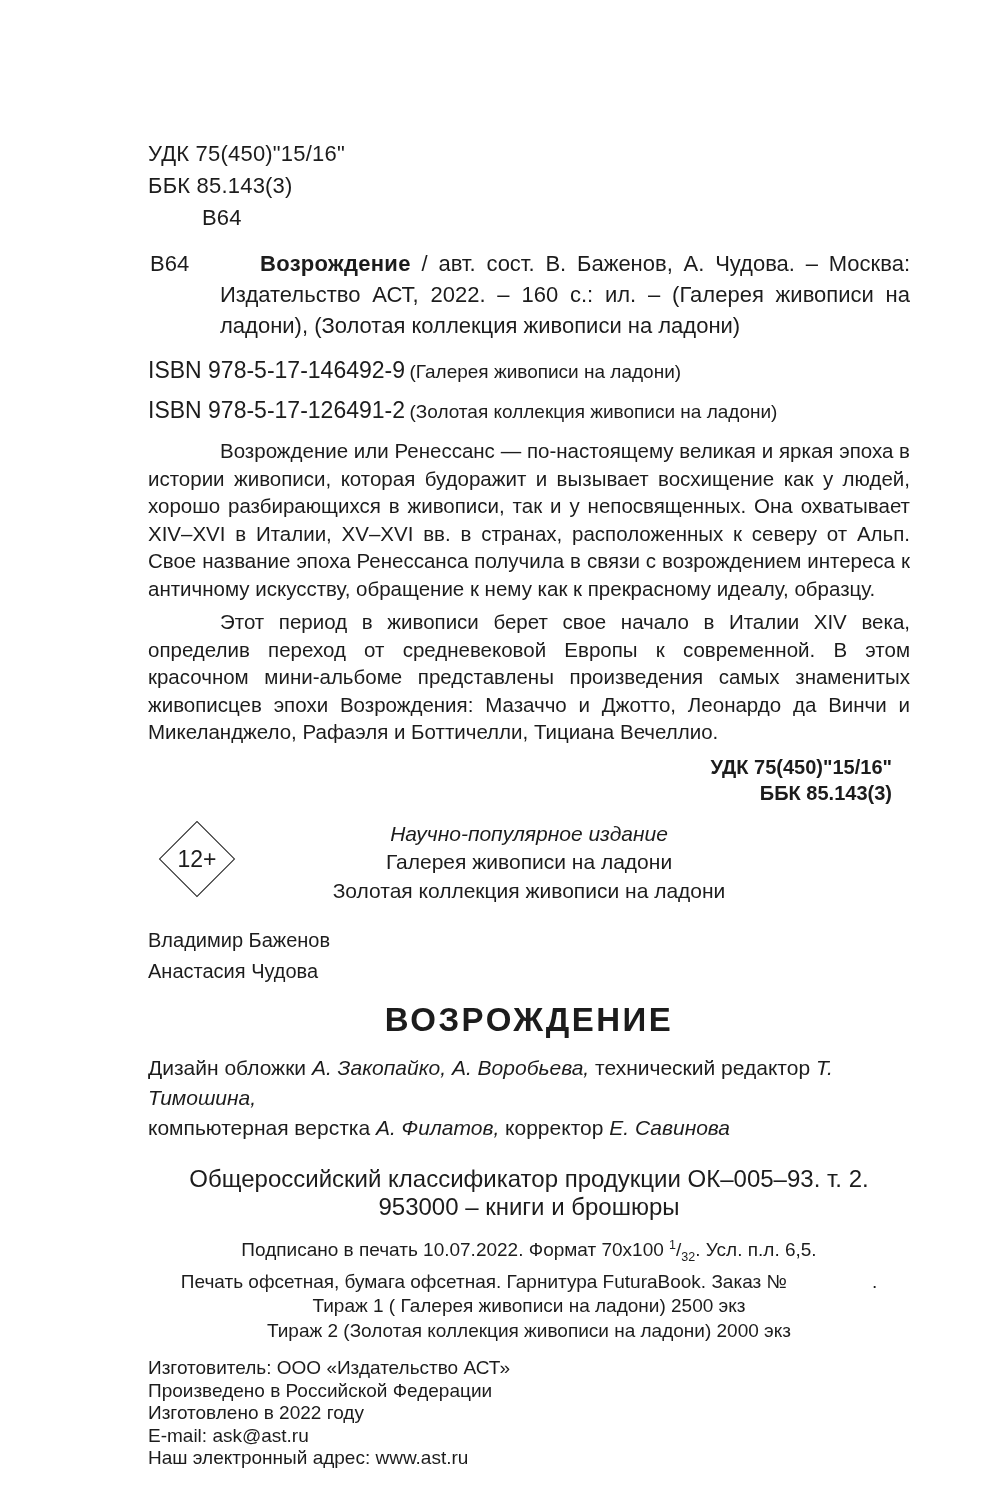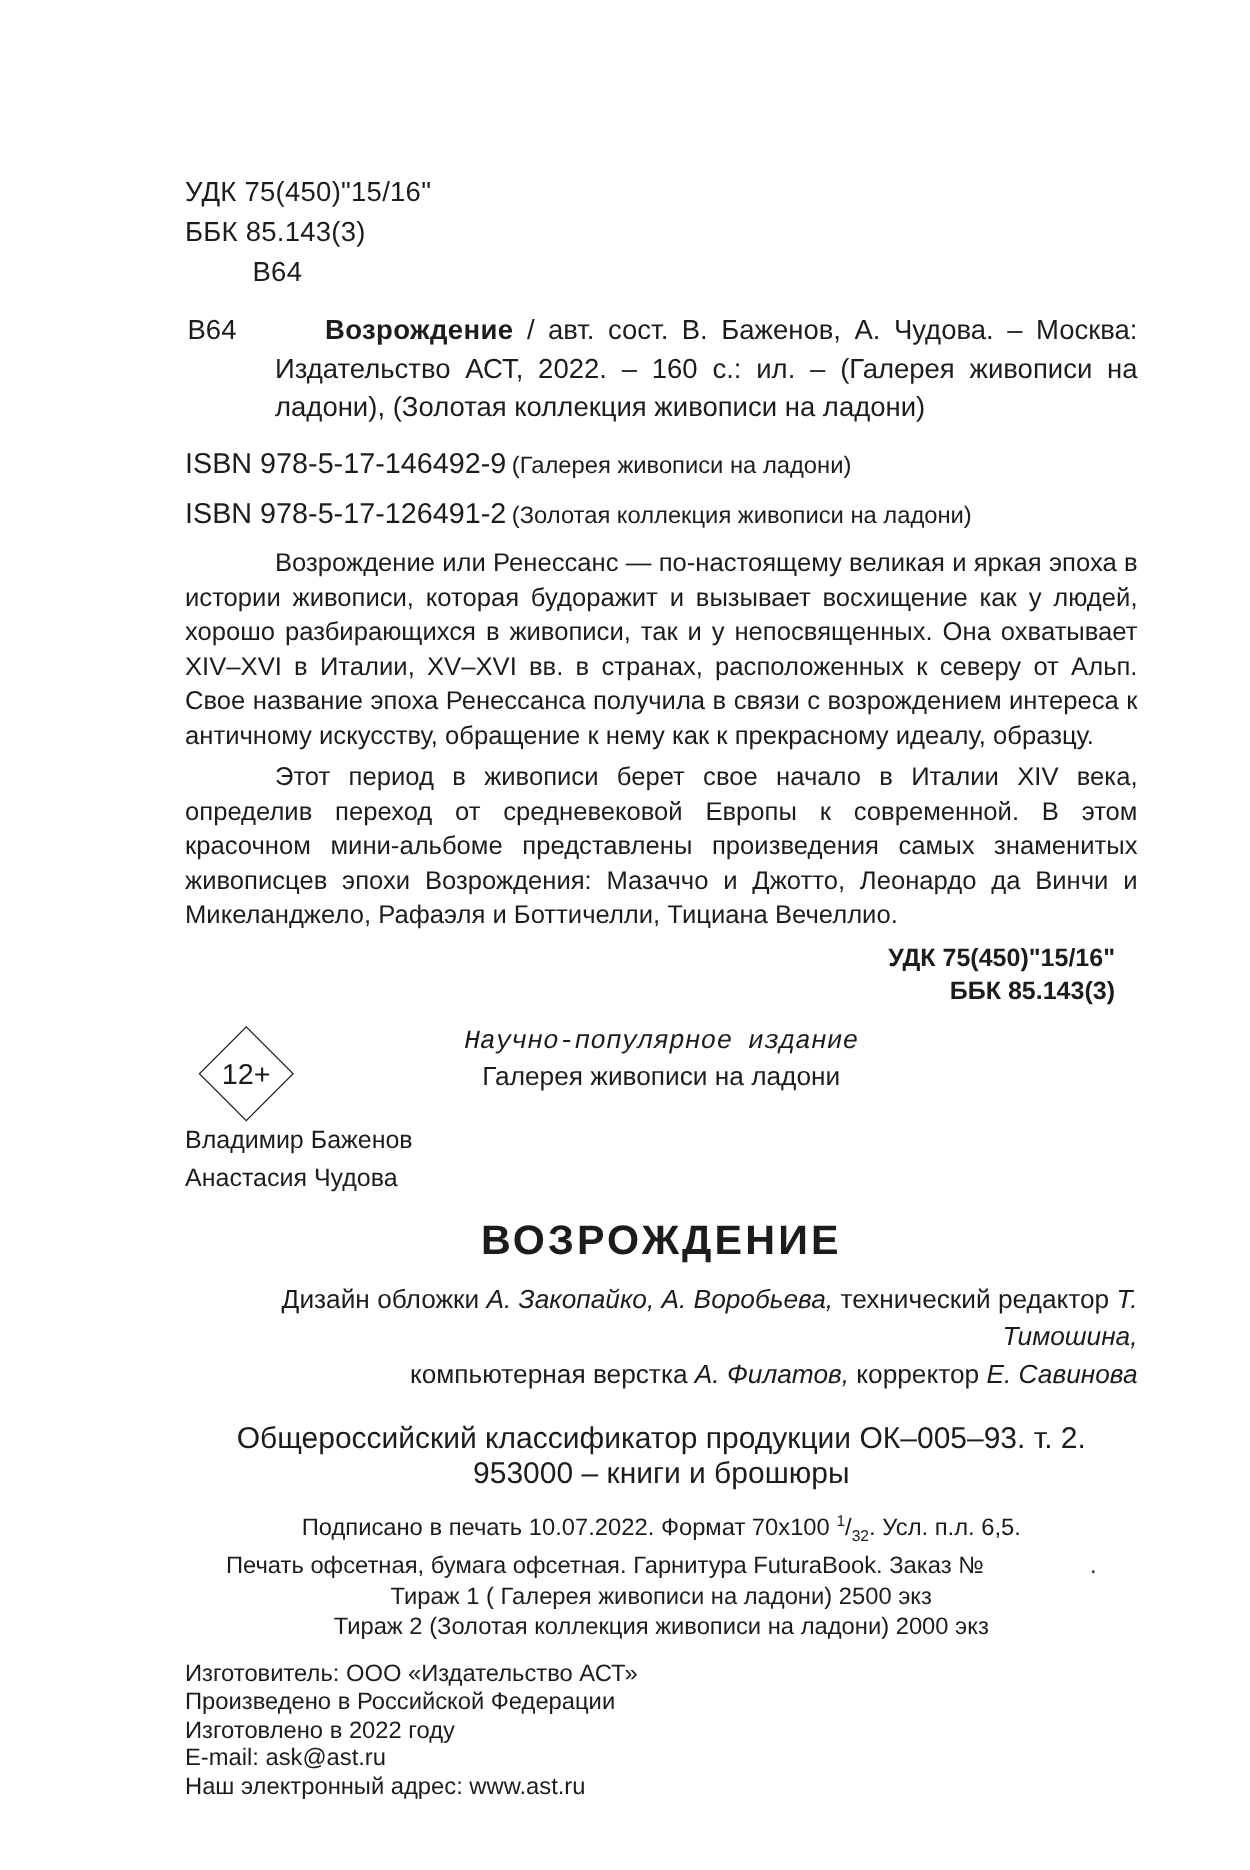--- a/index.html
+++ b/index.html
@@ -40,28 +40,28 @@
                font-weight:bold; font-size:20px; line-height:26px; }
 
   
   .middle { position:relative; margin-top:14px; text-align:center;
             font-size:21px; line-height:28.5px; }
   .age-badge { position:absolute; left:22px; top:12px; width:52px; height:52px;
                border:1.6px solid #222; transform:rotate(45deg); background:#fff; }
   .age-badge span { position:absolute; left:0; top:0; width:52px; height:52px;
                transform:rotate(-45deg); display:flex; align-items:center;
                justify-content:center; font-size:23px; }
-  .italic { font-style:italic;font-family:Liberation Mono, monospace; }
+  .italic { font-style:italic; }
 
   .authors { margin-top:20px; text-align:left; font-size:20px; line-height:31px; }
 
   .title { margin:14px 0 0 0; text-align:center; font-size:33px;
            font-weight:bold; letter-spacing:2.5px; }
 
-  .credits { margin-top:14px; text-align:right; font-size:21px; line-height:30px; }
+  .credits { margin-top:14px; text-align:left; font-size:21px; line-height:30px; }
   .credits .nm { font-style:italic; }
 
   .classifier { margin-top:22px; text-align:center; font-size:24px; }
 
   .print { margin-top:12px; text-align:center; font-size:19px; line-height:24.5px; }
   .print sup, .print sub { font-size:12.5px; }
   .gap { display:inline-block; width:85px; }
 
   .manu { margin-top:14px; text-align:left; font-size:19px; line-height:22.5px; }
 </style>
@@ -100,20 +100,21 @@
       <div>УДК 75(450)"15/16"</div>
       <div>ББК 85.143(3)</div>
     </div>
 
     <div class="middle">
       <div class="age-badge">
         <span>12+</span>
       </div>
       <div class="italic">Научно-популярное издание</div>
       <div>Галерея живописи на ладони</div>
+      <div>Золотая коллекция живописи на ладони</div>
     </div>
 
     <div class="authors">
       <div>Владимир Баженов</div>
       <div>Анастасия Чудова</div>
     </div>
 
     <h1 class="title">ВОЗРОЖДЕНИЕ</h1>
 
     <div class="credits">

